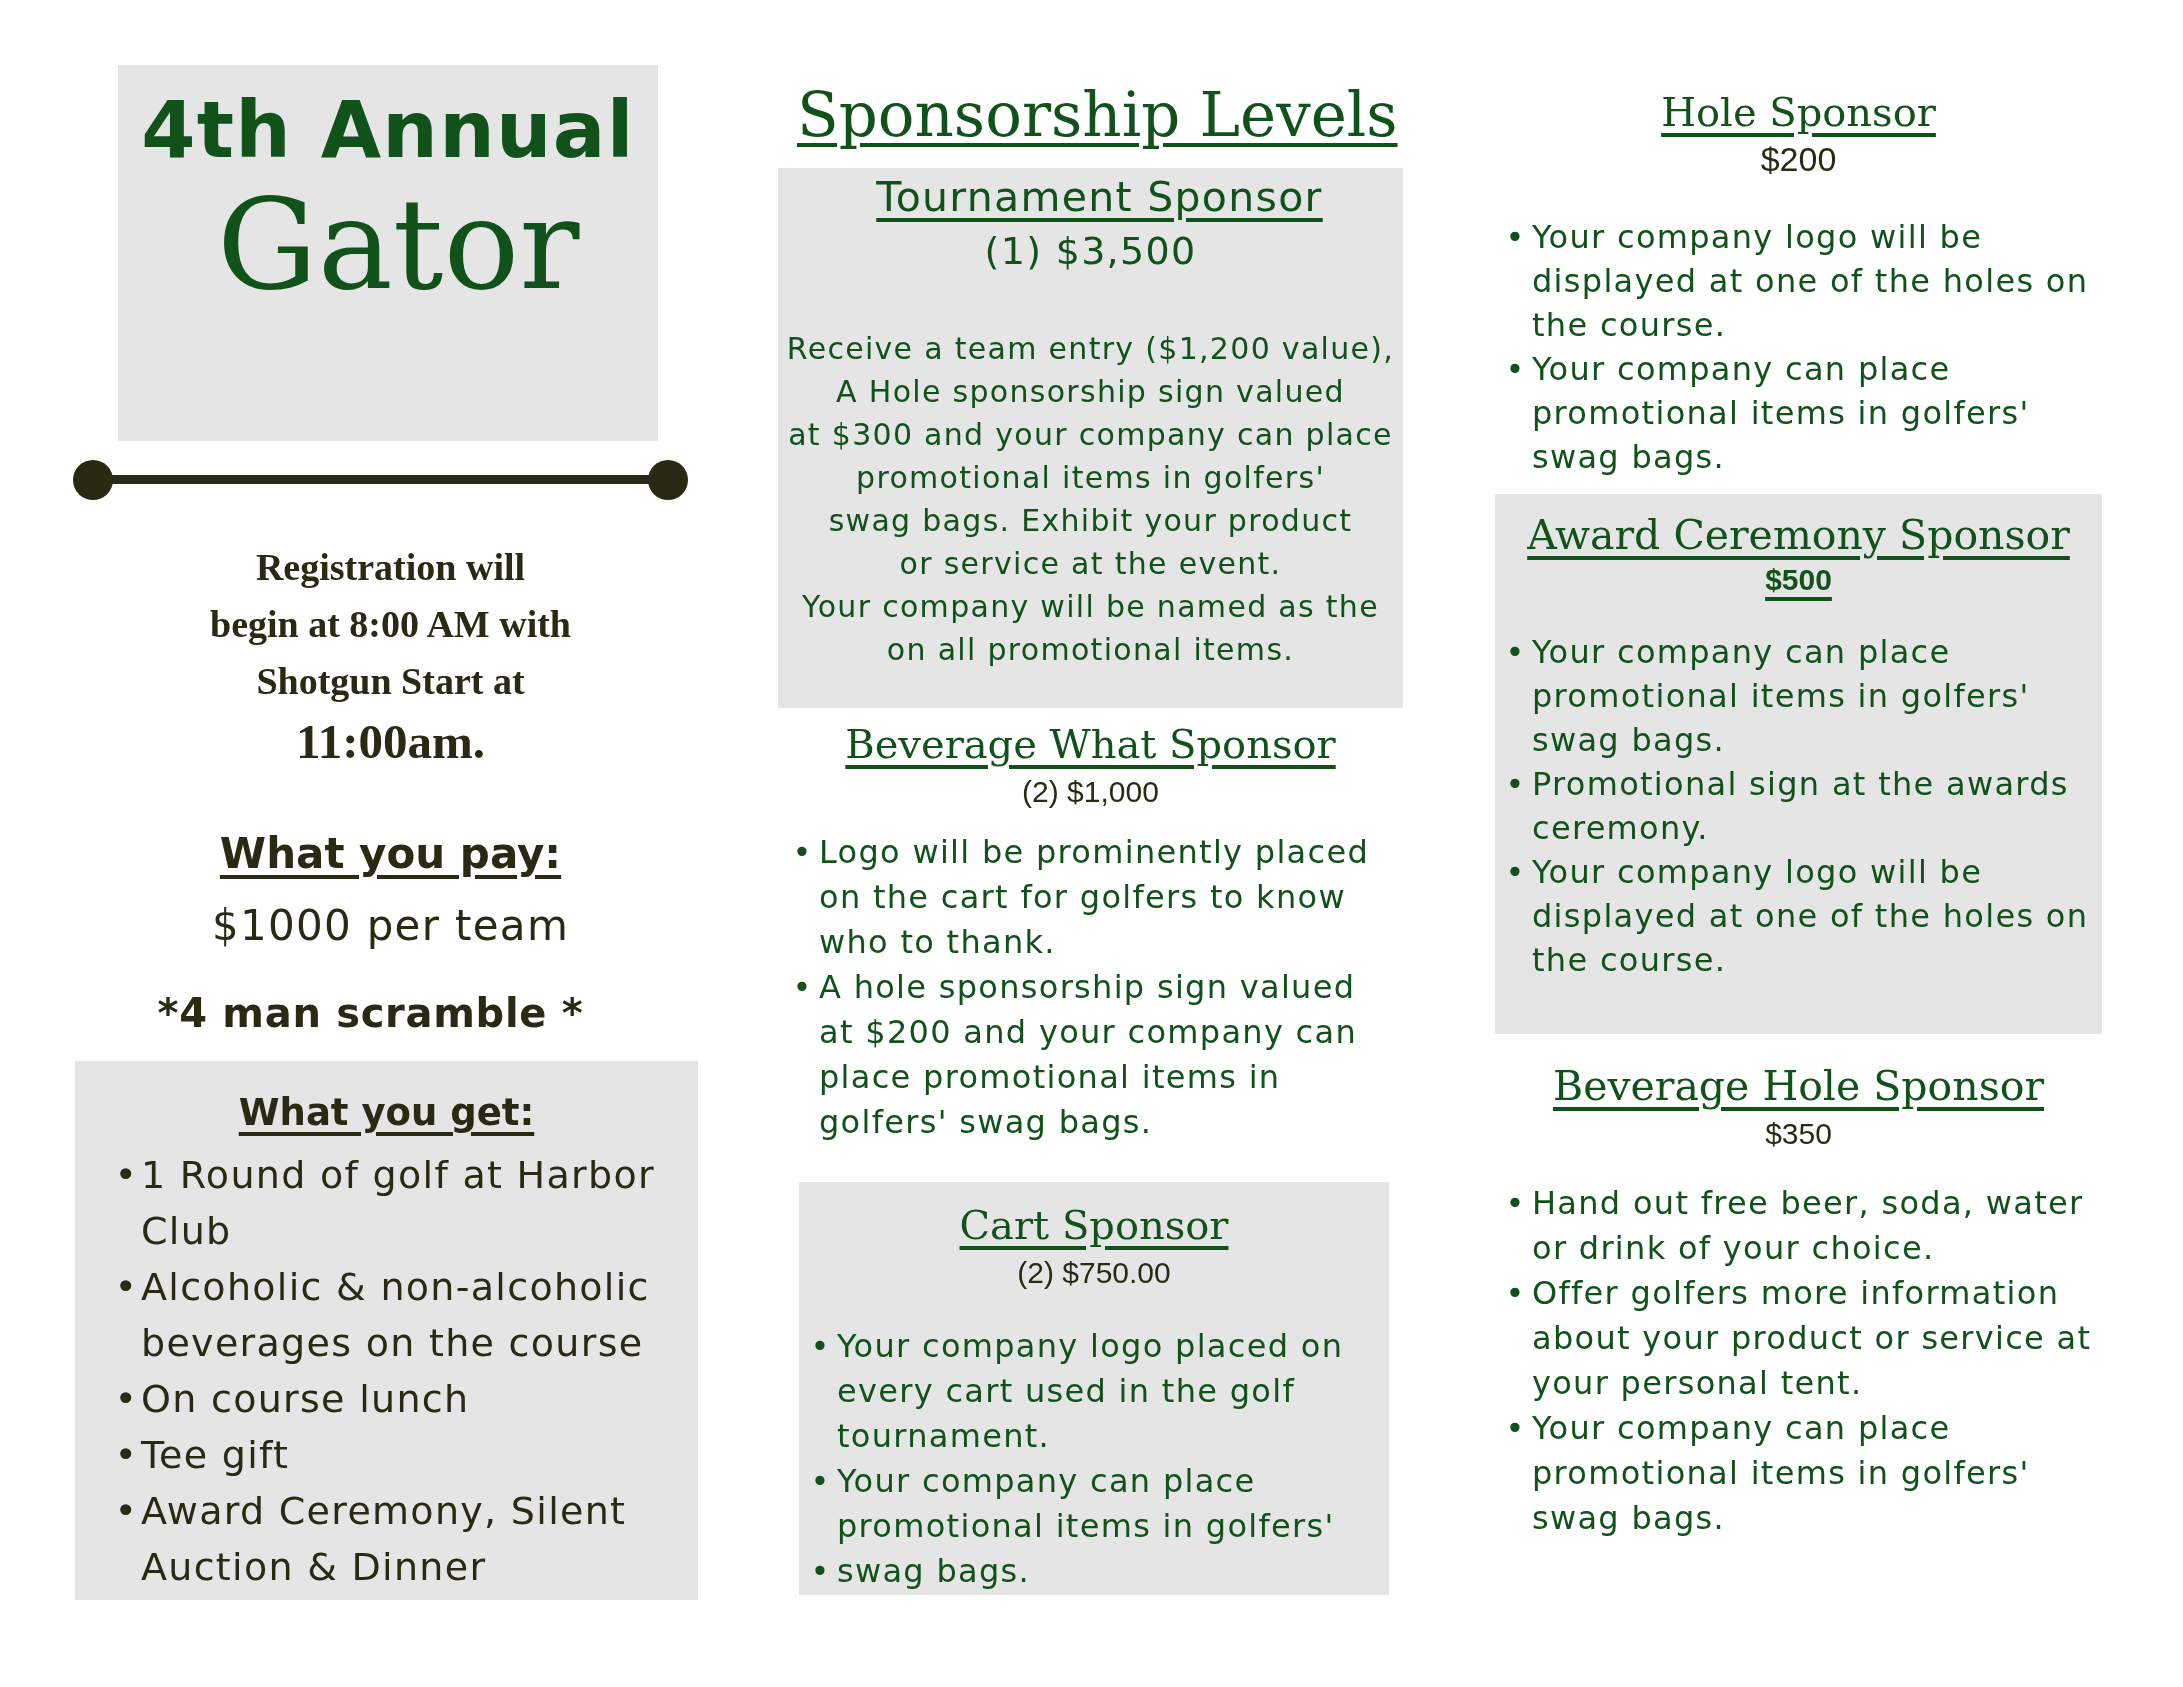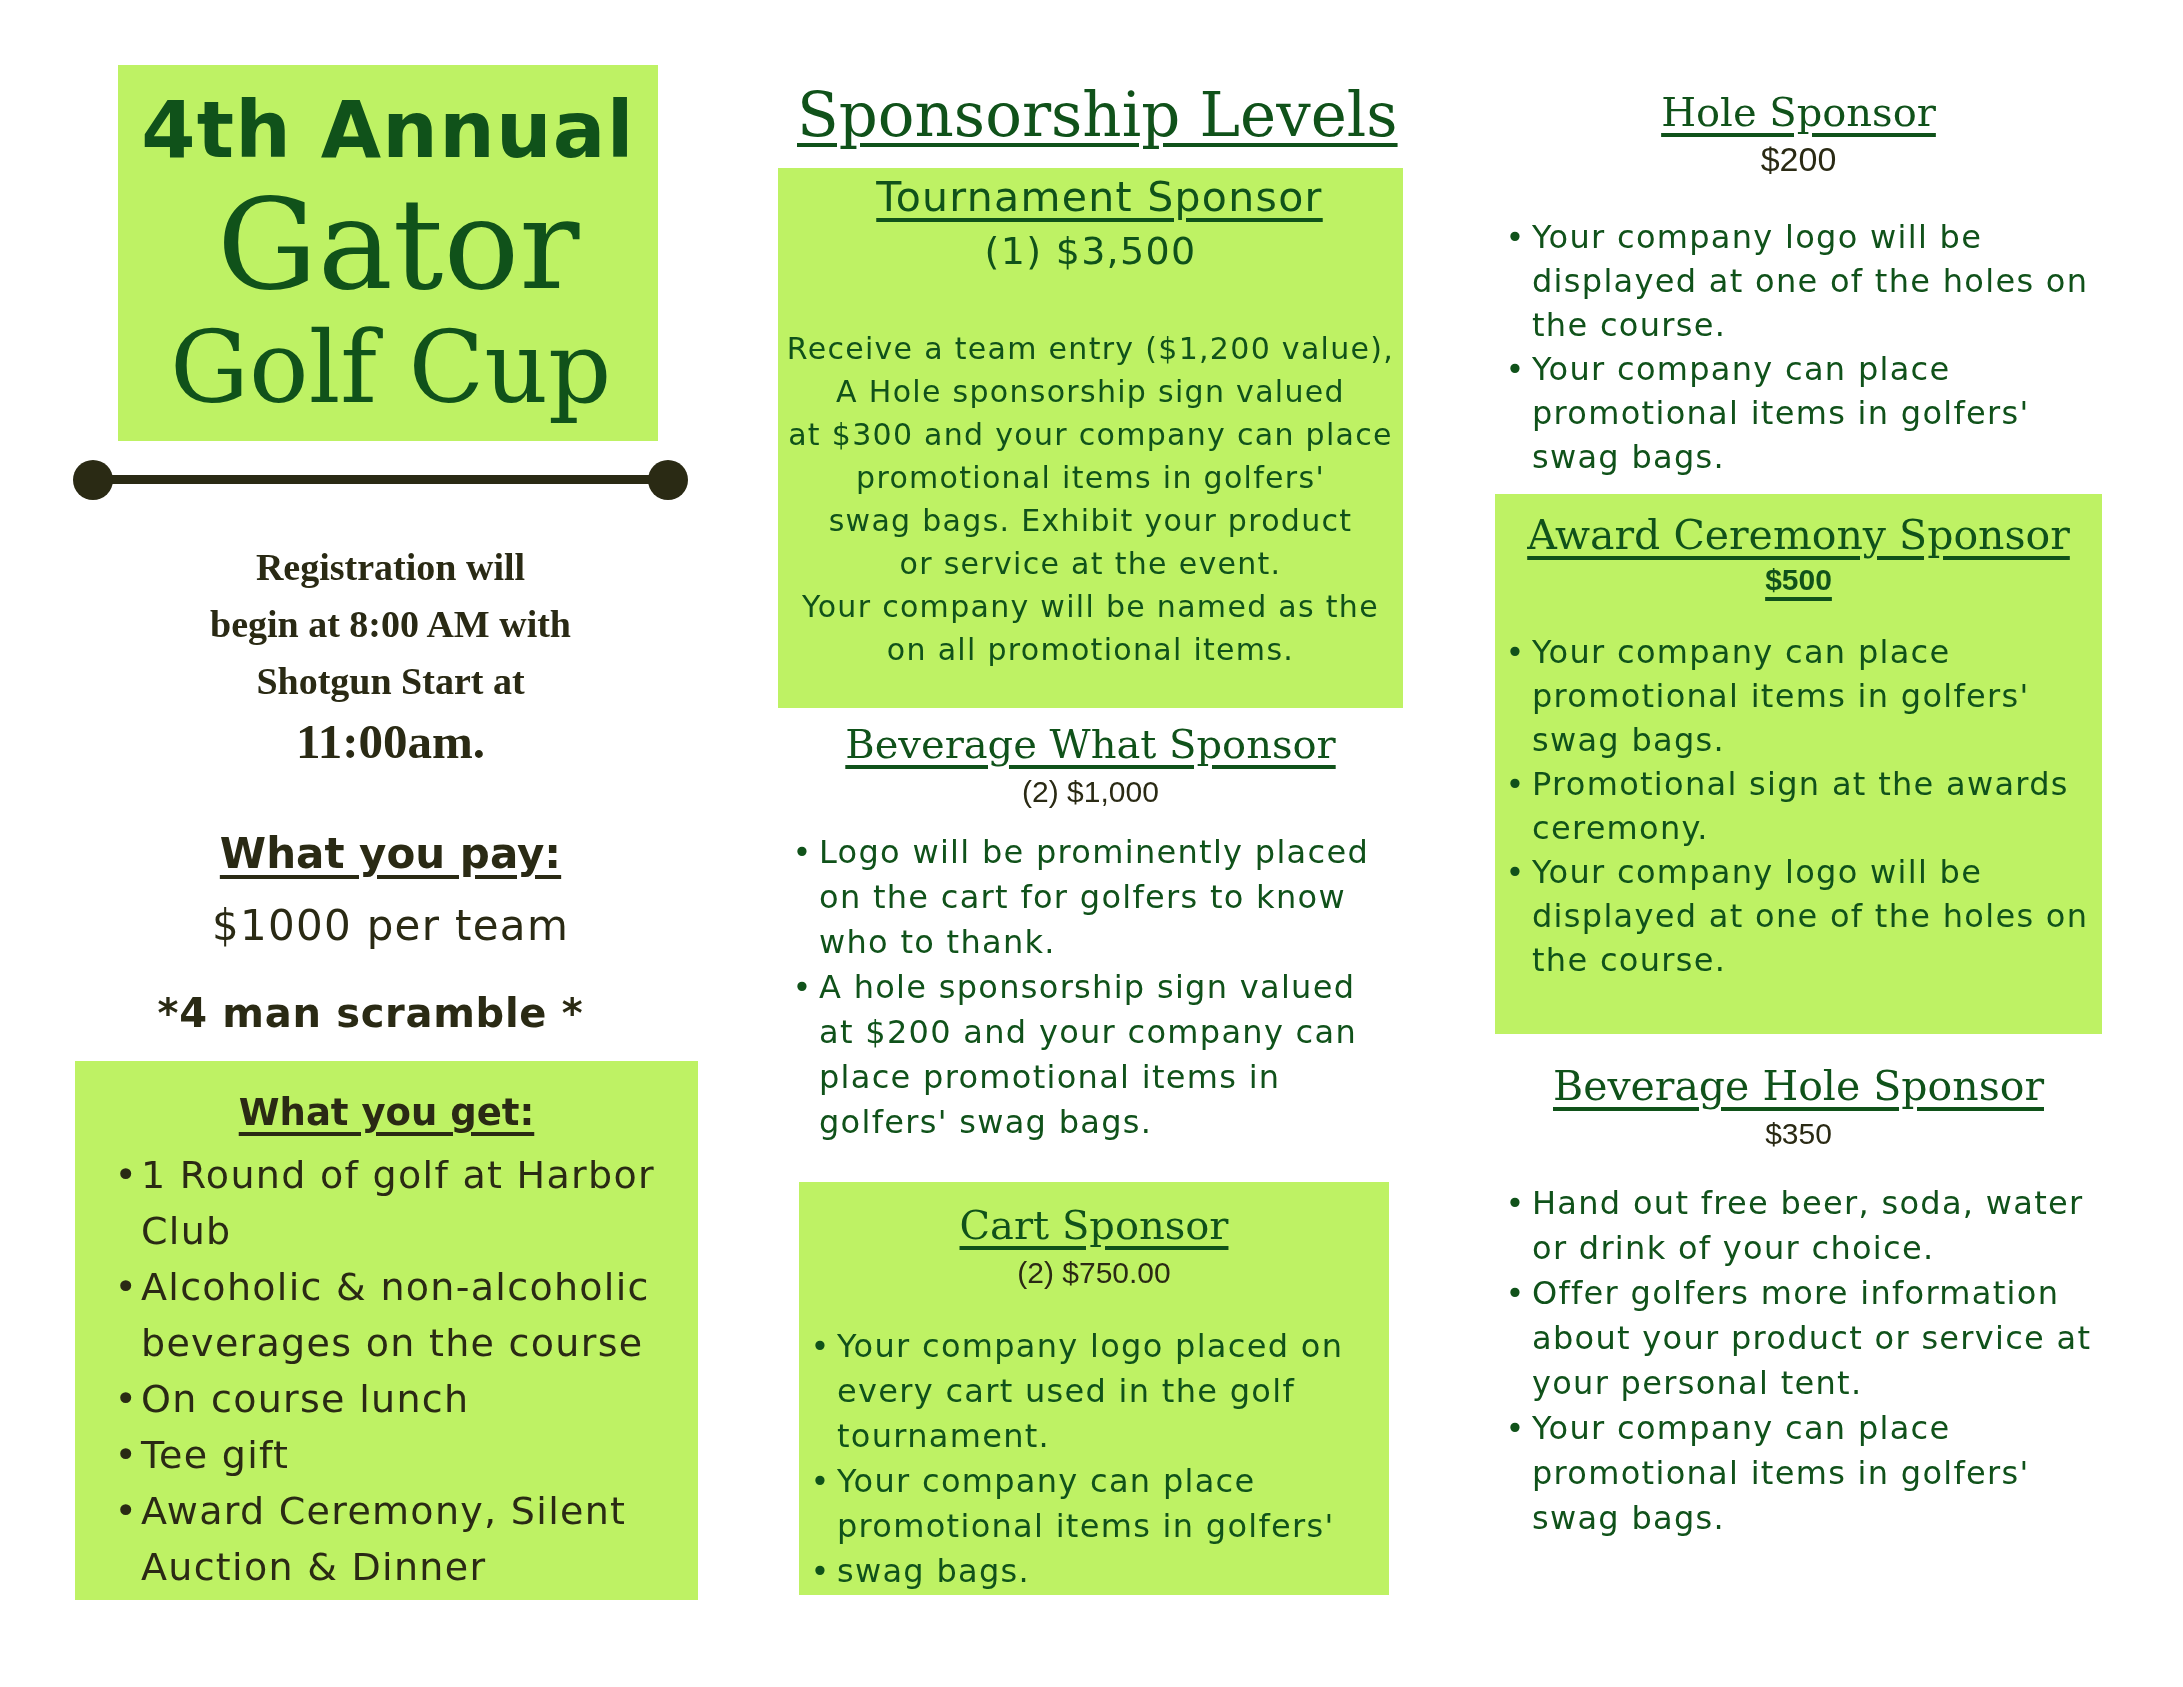--- a/index.html
+++ b/index.html
@@ -1,18 +1,18 @@
 <!DOCTYPE html>
 <html style="font-size:10.6px"><head>
 <meta charset="utf-8">
 <style>
   html, body { margin:0; padding:0; background:#ffffff; }
   body { width:2183px; height:1687px; position:relative; overflow:hidden; }
   .abs { position:absolute; }
-  .box { background:#bef264; }
+  .box { background:#e5e5e5; }
   .green { color:#10521a; }
   .dark { color:#2a2a14; }
   .sans { font-family:"DejaVu Sans", sans-serif; }
   .serif { font-family:"DejaVu Serif", serif; }
   .lib { font-family:"Liberation Sans", sans-serif; }
   .libserif { font-family:"Liberation Serif", serif; }
   .center { text-align:center; }
   .u { text-decoration:underline; text-decoration-thickness:4px; text-underline-offset:6.6px; }
   ul { margin:0; padding:0; list-style:none; }
   li { position:relative; }
@@ -72,21 +72,20 @@
   #bev-hole-title { left:1495px; top:1062px; width:607px; font-size:41px; }
   #bev-hole-price { left:1495px; top:1117px; width:607px; font-size:30px; }
   #bev-hole-list { left:1532px; top:1181px; width:569px; font-size:32px; line-height:45px; letter-spacing:1.3px; }
 </style>
 </head>
 <body>
 
 <div id="title-box" class="abs box">
   <div id="title-annual" class="abs green sans center">4th Annual</div>
   <div id="title-gator" class="abs green serif">Gator</div>
-  <div id="title-golfcup" class="abs green serif">Golf Cup</div>
 </div>
 
 <div id="divider" class="abs">
   <div class="line"></div>
   <div class="dot l"></div>
   <div class="dot r"></div>
 </div>
 
 <div id="registration" class="abs dark libserif center">
   <div>Registration will</div>

